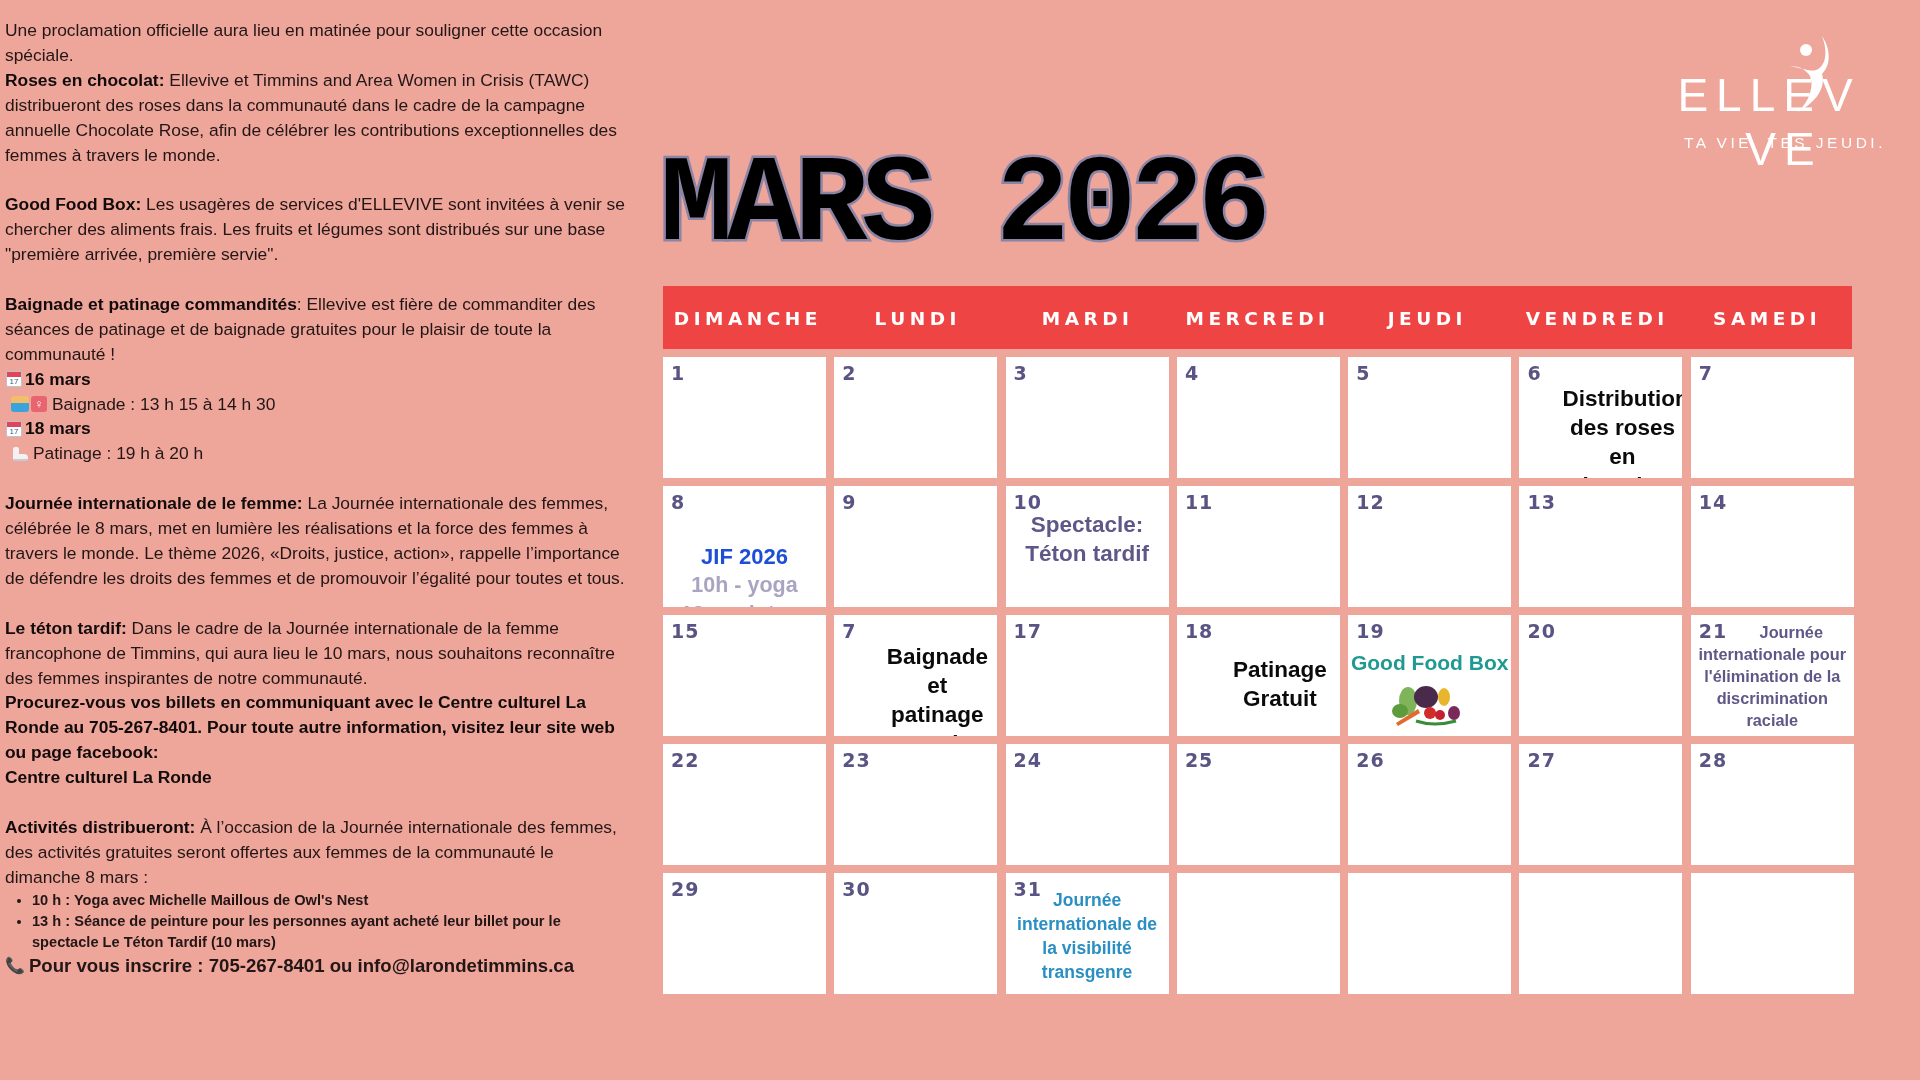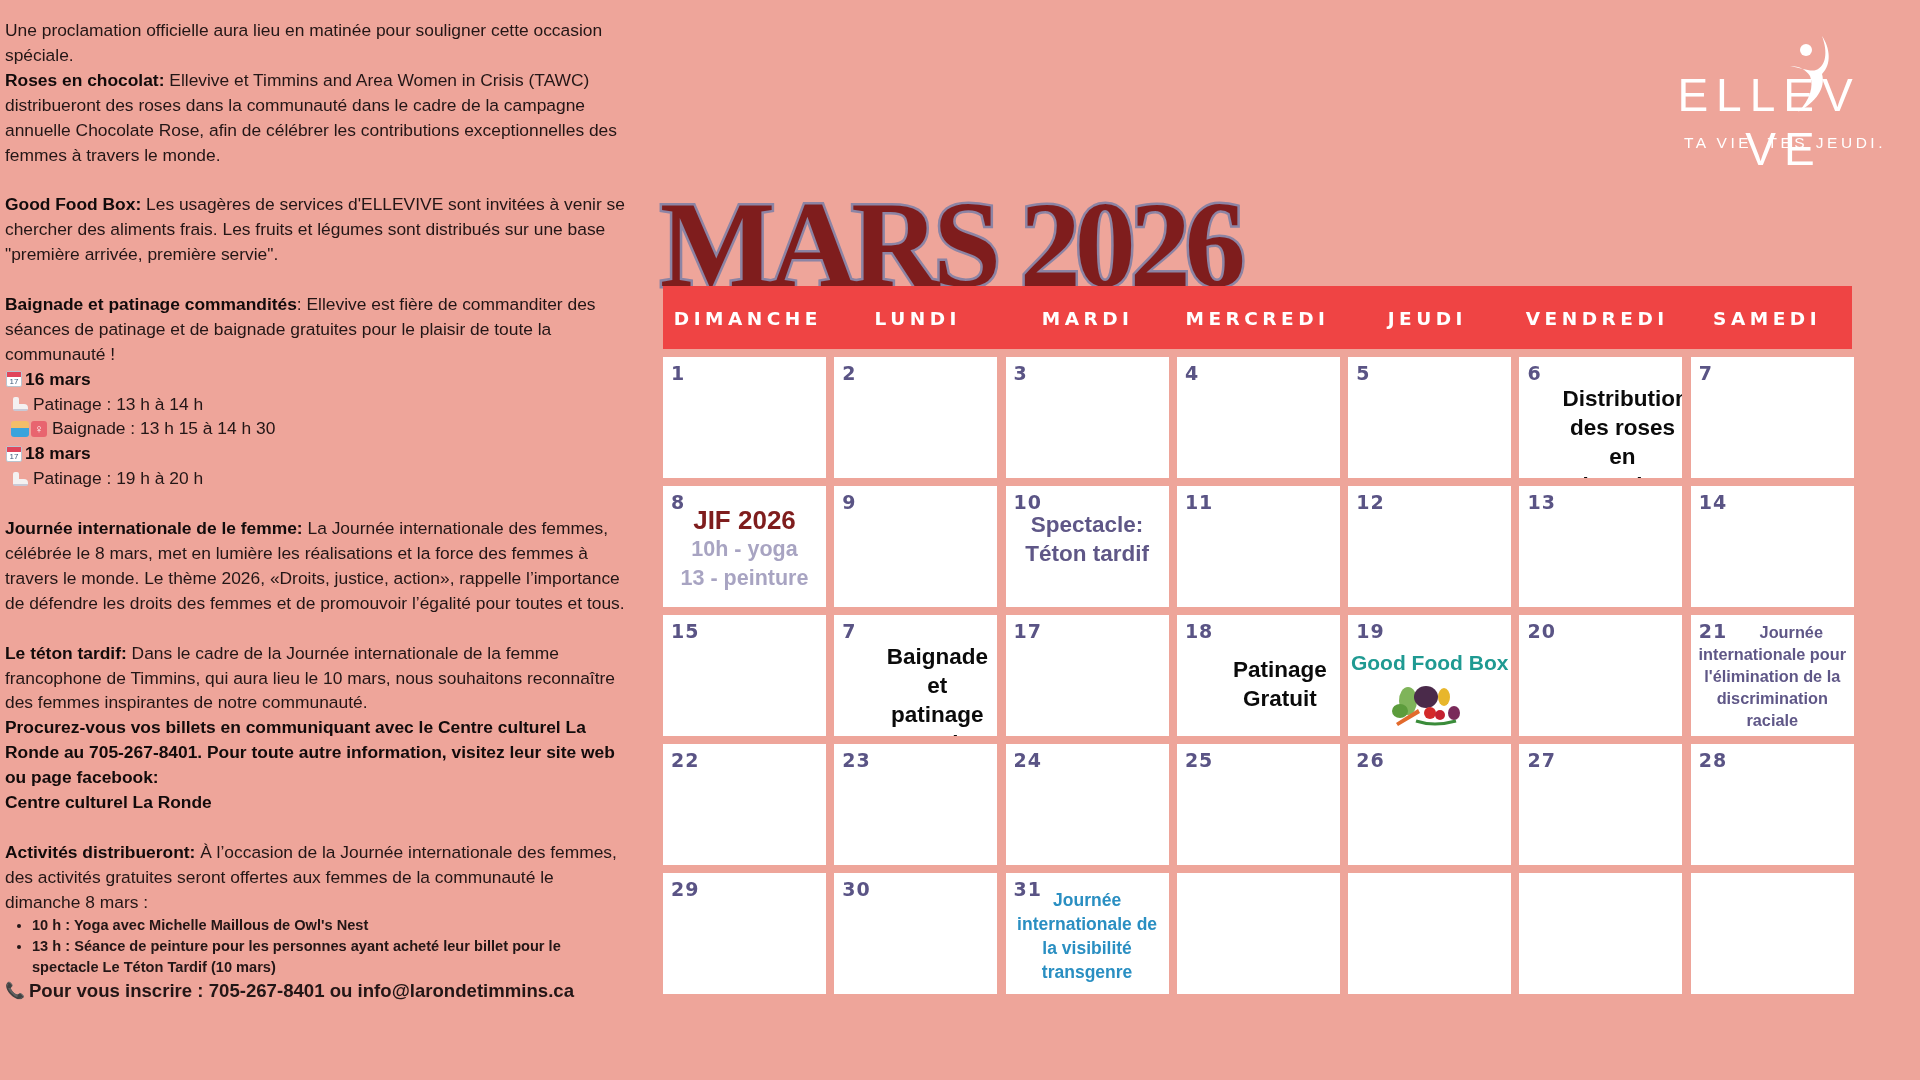--- a/index.html
+++ b/index.html
@@ -40,26 +40,25 @@
   .logo-word {
     position:absolute; left:18px; top:38px; font-size:46px; letter-spacing:8px; color:#fff;
     font-family:"Liberation Sans", sans-serif; font-weight:normal;
   }
   .logo-fig { position:absolute; left:136px; top:4px; width:60px; height:80px; }
   .logo-tag { position:absolute; left:44px; top:104px; font-size:15.5px; letter-spacing:3.5px; color:#fff; }
 
   
   .title {
     position:absolute; left:660px; top:142px;
-    font-family:Liberation Serif, serif; font-weight:bold;
+    font-family:Liberation Mono, monospace; font-weight:bold;
     font-size:122px; line-height:130px; letter-spacing:-6px;
-    color:#7f1d1d;
+    color:#000000;
     -webkit-text-stroke:5px #8c84a4; paint-order:stroke fill;
     text-shadow:0 0 0 #8c84a4;
-    margin-top:38px;
   }
 
   
   .calendar { position:absolute; left:663px; top:286px; width:1189px; }
   .cal-head {
     height:63px; background:#ef4444; display:grid; grid-template-columns:repeat(7, 1fr);
     align-items:center; margin-bottom:8px;
   }
   .cal-head div {
     text-align:center; color:#fff; font-weight:bold; font-size:18.5px; letter-spacing:4.5px;
@@ -67,21 +66,21 @@
   }
   .cal-grid { display:grid; grid-template-columns:repeat(7, 163px); grid-auto-rows:121px; column-gap:8.3px; row-gap:8px; }
   .cell { background:#ffffff; position:relative; overflow:hidden; }
   .num {
     position:absolute; left:8px; top:5px; font-weight:bold; font-size:19px; color:#5a5485;
     font-family:"DejaVu Sans", sans-serif; letter-spacing:1px;
   }
   .ev { position:absolute; left:0; right:0; text-align:center; font-weight:bold; }
   .ev-black { color:#0b0b0b; font-size:22.5px; line-height:29px;padding-left:43px; }
   .ev-purple { color:#5f5787; font-size:22.5px; line-height:29px; }
-  .ev-jif-title { color:#7f1d1d; font-size:26px; line-height:29px; }
+  .ev-jif-title { color:#1d4ed8; font-size:22px; line-height:29px;margin-top:36px; }
   .ev-jif-sub { color:#a8a4c2; font-size:21.5px; line-height:29px; }
   .ev-teal { color:#1f9a92; font-size:21px; line-height:29px; }
   .ev-blue { color:#2a8fc2; font-size:17.5px; line-height:24px; }
   .ev-small-purple { color:#5f5787; font-size:16.3px; line-height:22px; }
   .veg { position:absolute; left:38px; top:68px; width:90px; height:44px; }
 </style>
 </head>
 <body>
 
 <div class="info">
@@ -91,24 +90,20 @@
 
   <p><b>Good Food Box:</b><span> Les usagères de services d'ELLEVIVE sont invitées à venir se chercher des aliments frais. Les fruits et légumes sont distribués sur une base "première arrivée, première servie".</span></p>
   <div class="gap"></div>
 
   <p><b>Baignade et patinage commandités</b><span>: Ellevive est fière de commanditer des séances de patinage et de baignade gratuites pour le plaisir de toute la communauté !</span></p>
   <div class="line">
     <span class="cal-emoji">
         <span>17</span>
       </span>
     <b>16 mars</b>
-  </div>
-  <div class="line">
-    <span class="skate"></span>
-    <span>Patinage : 13 h à 14 h</span>
   </div>
   <div class="line">
     <span class="swim"></span>
     <span class="female">♀</span>
     <span>Baignade : 13 h 15 à 14 h 30</span>
   </div>
   <div class="line">
     <span class="cal-emoji">
         <span>17</span>
       </span>

